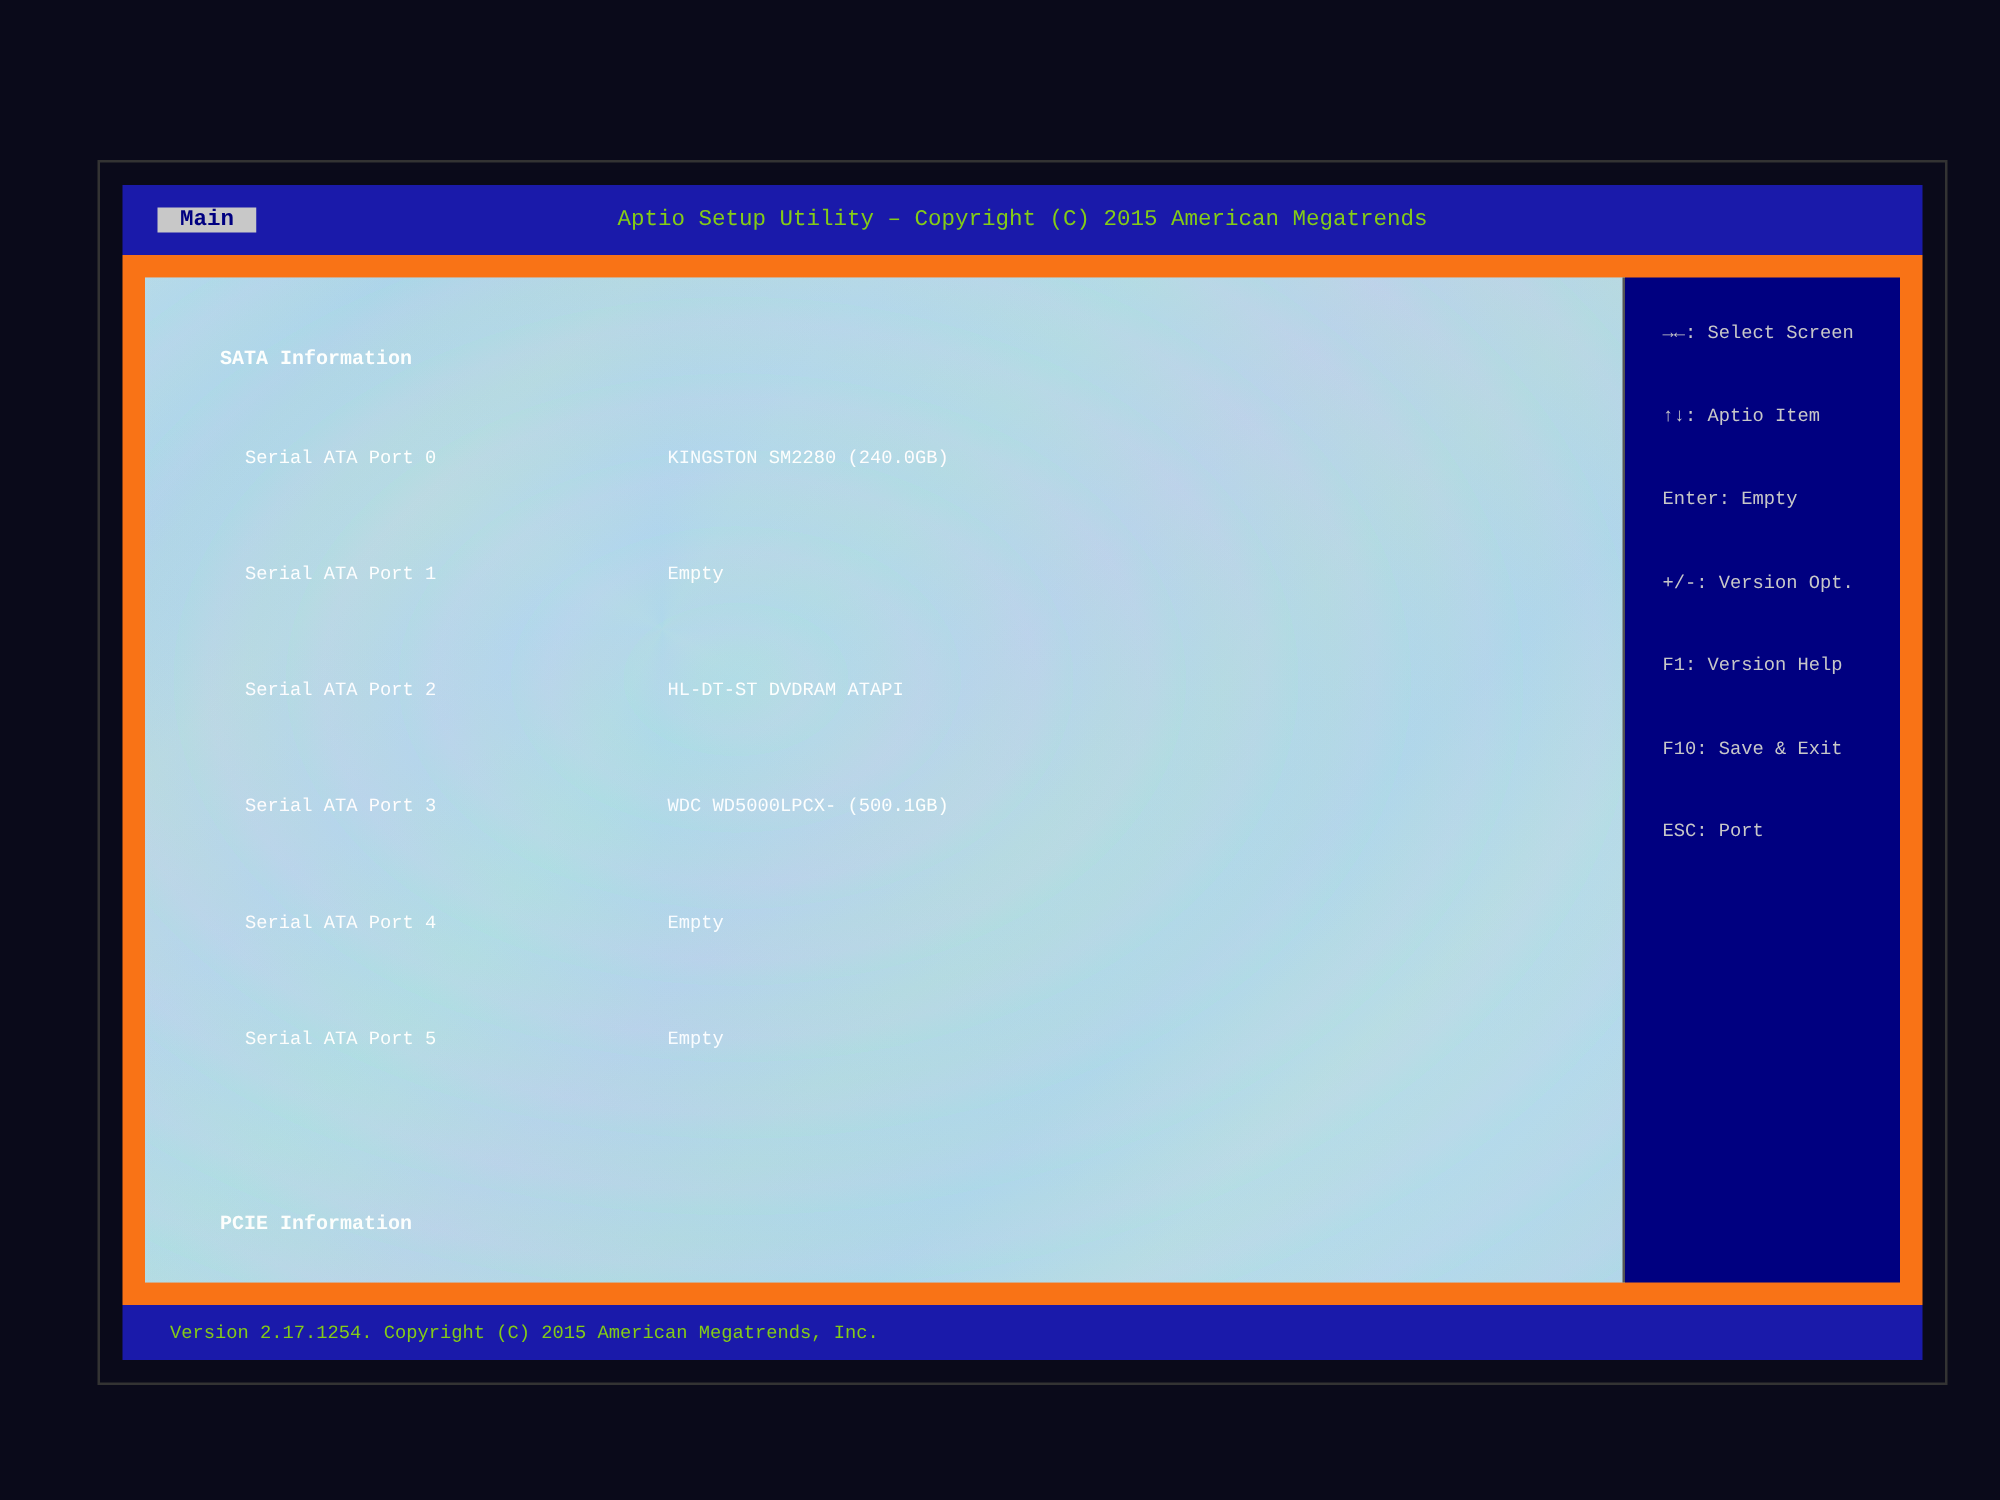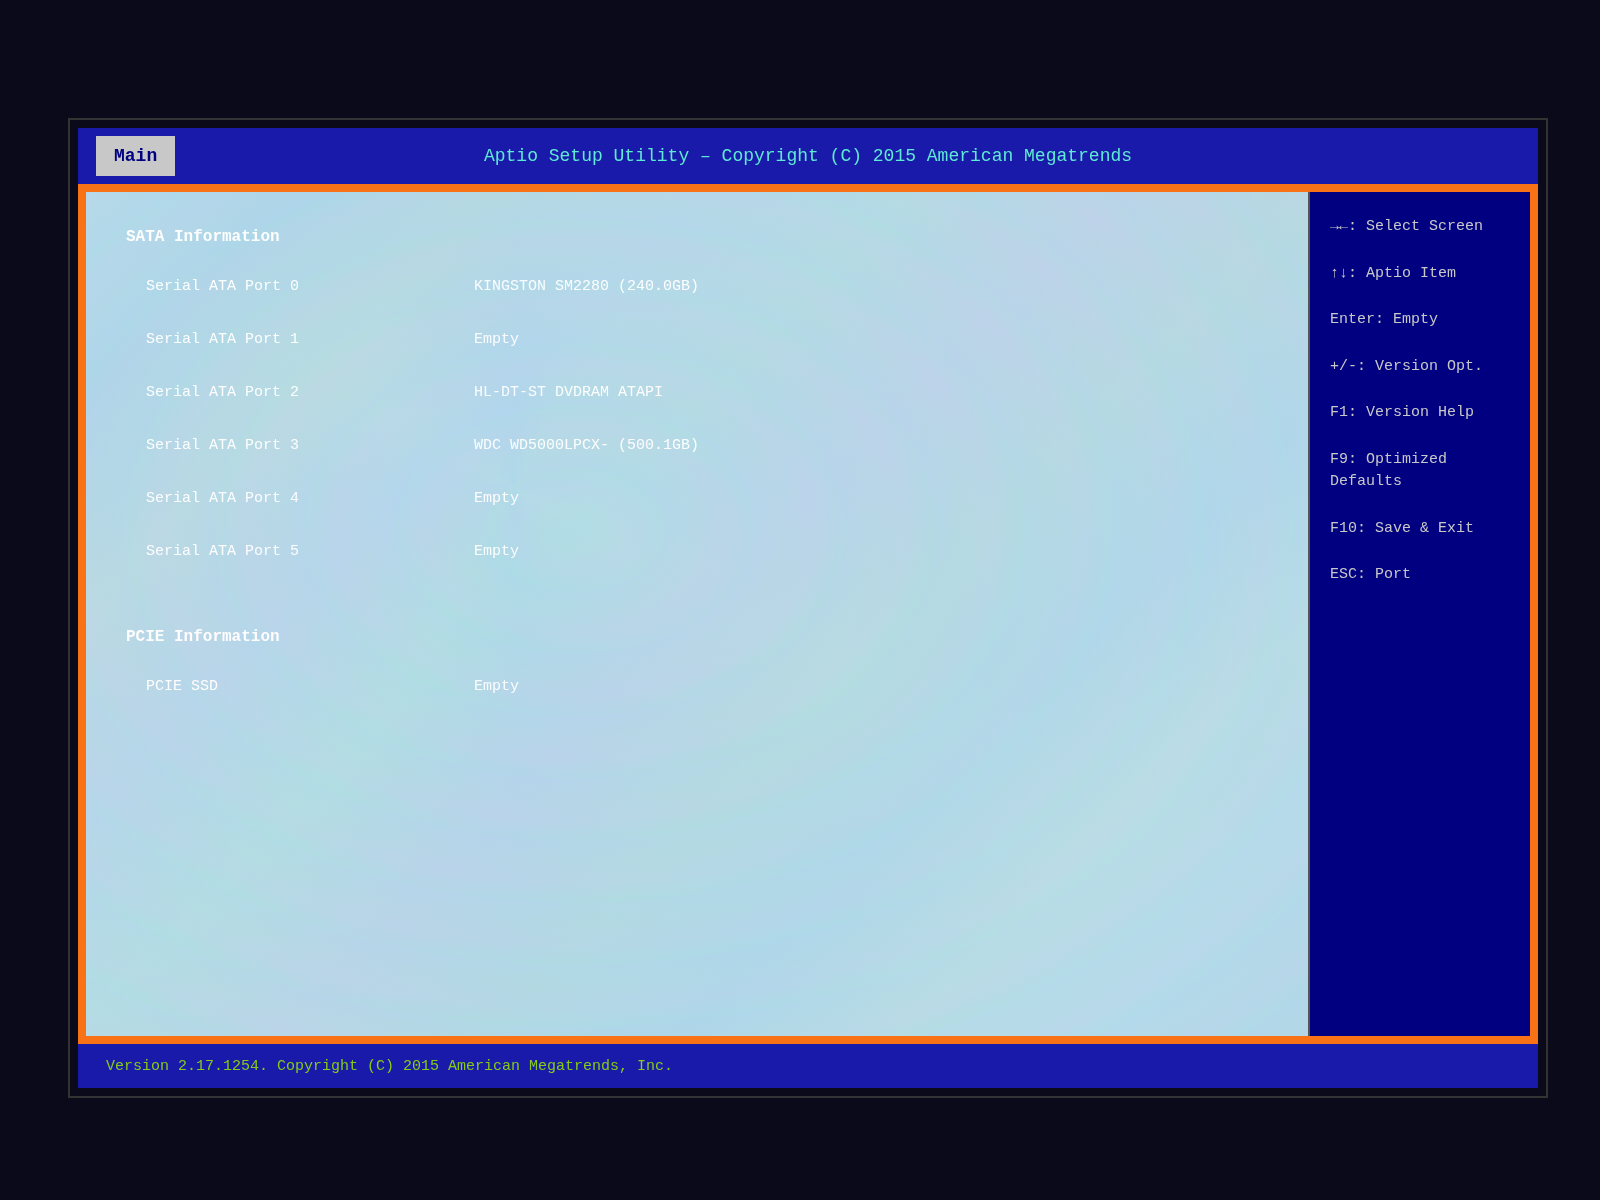--- a/index.html
+++ b/index.html
@@ -1,15 +1,15 @@
 <!DOCTYPE html>
 <html><head>
   <meta charset="utf-8">
   <style>
-    * { margin: 0; padding: 8px; box-sizing: border-box; }
+    * { margin: 0; padding: 18px; box-sizing: border-box; }
 
     body {
       width: 1600px;
       height: 1200px;
       background: #0a0a1a;
       font-family: 'Courier New', Courier, monospace;
       overflow: hidden;
       display: flex;
       align-items: center;
       justify-content: center;
@@ -39,21 +39,21 @@
       font-size: 18px;
       font-weight: bold;
       padding: 6px 18px;
       height: 100%;
       display: flex;
       align-items: center;
       margin-left: 10px;
     }
 
     .header-title {
-      color: #5eead4;
+      color: #84cc16;
       font-size: 18px;
       position: absolute;
       left: 50%;
       transform: translateX(-50%);
       white-space: nowrap;
     }
 
     
     .content-area {
       display: flex;
@@ -231,21 +231,20 @@
       </div>
 
     </div>
 
     <div class="help-panel">
       <div class="help-item">→←: Select Screen</div>
       <div class="help-item">↑↓: Aptio Item</div>
       <div class="help-item">Enter: Empty</div>
       <div class="help-item">+/-: Version Opt.</div>
       <div class="help-item">F1: Version Help</div>
-      <div class="help-item">F9: Optimized Defaults</div>
       <div class="help-item">F10: Save &amp; Exit</div>
       <div class="help-item">ESC: Port</div>
     </div>
 
   </div>
 
   <div class="status-bar">
     <span class="status-text">Version 2.17.1254. Copyright (C) 2015 American Megatrends, Inc.</span>
   </div>
 

